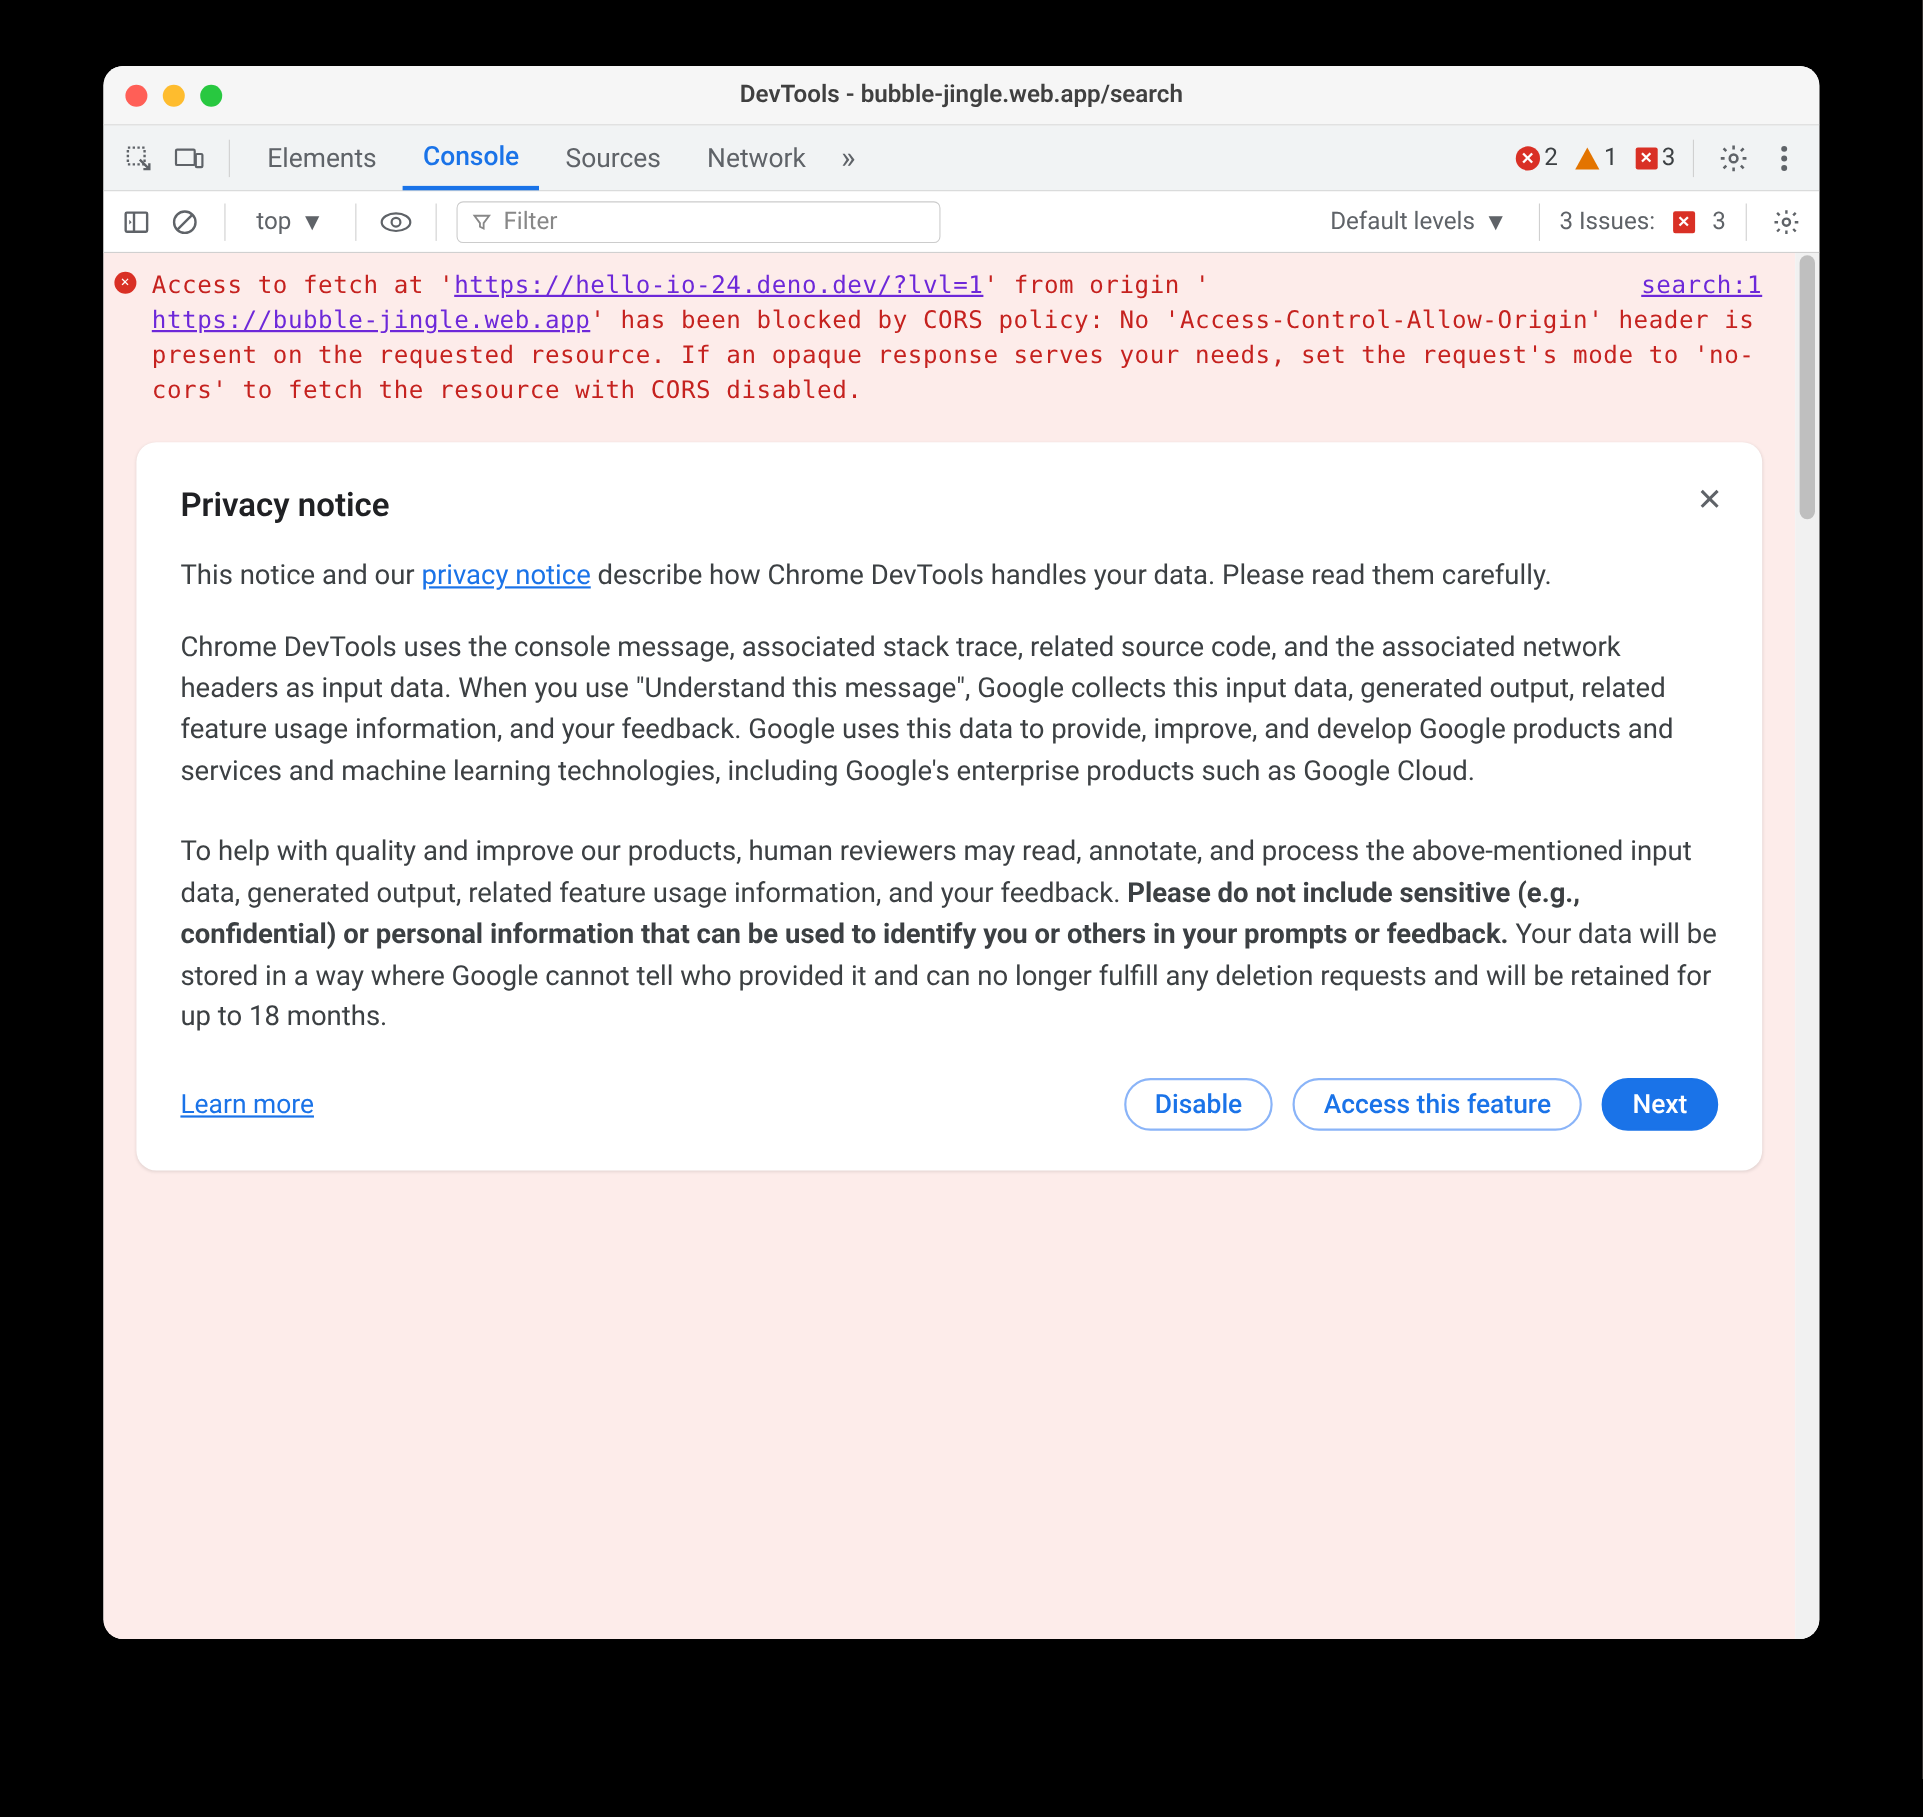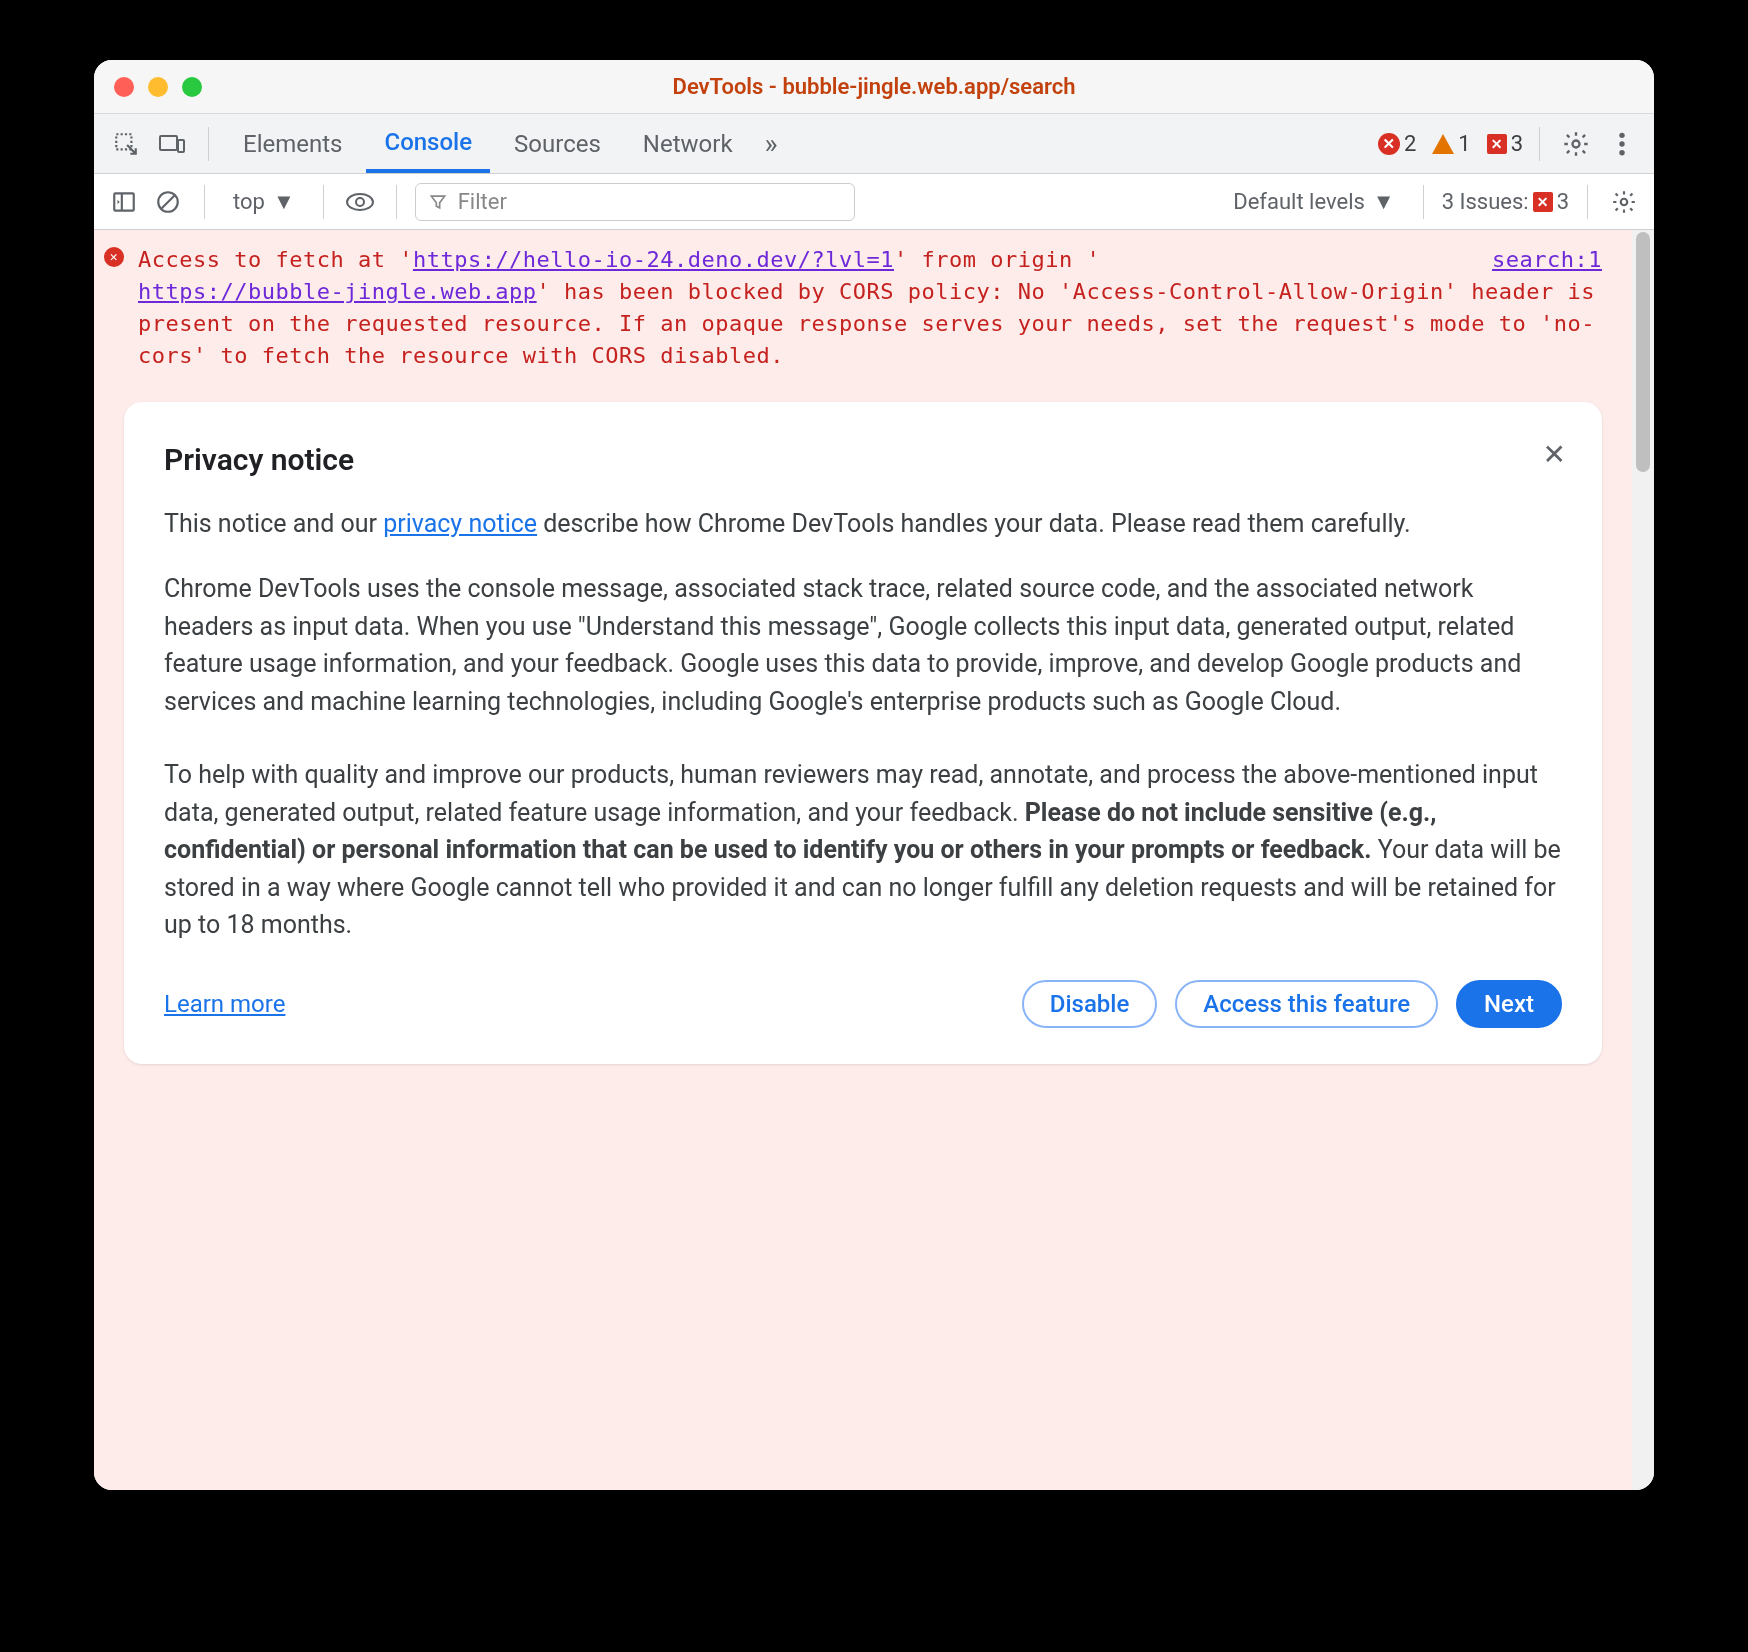--- a/index.html
+++ b/index.html
@@ -29,21 +29,21 @@
     padding: 0 20px;
     position: relative;
   }
   .traffic { display: flex; gap: 14px; }
   .traffic span { width: 20px; height: 20px; border-radius: 50%; display: block; }
   .tl-red { background: #ff5f57; }
   .tl-yellow { background: #febc2e; }
   .tl-green { background: #28c840; }
   .titlebar-title {
     position: absolute; left: 0; right: 0; text-align: center;
-    font-size: 22px; font-weight: 600; color: #c2410c;
+    font-size: 22px; font-weight: 600; color: #404040;
     pointer-events: none;
   }
   .tabbar {
     height: 60px;
     background: #f1f3f4;
     border-bottom: 1px solid #d0d0d0;
     display: flex;
     align-items: center;
     padding: 0 12px;
     gap: 6px;
@@ -238,21 +238,21 @@
           <path d="M4 5h16L14 13v6l-4-2v-4L4 5z"></path>
         </svg>
       <span>Filter</span>
     </div>
     <div class="spacer"></div>
     <div class="ctx-select">
       <span>Default levels</span>
       <span>▼</span>
     </div>
     <div class="divider"></div>
-    <div style="display:flex;align-items:center;gap:4px;">
+    <div style="display:flex;align-items:center;gap:16px;">
       <span>3 Issues:</span>
       <span class="sq-issue">✕</span>
       <span>3</span>
     </div>
     <div class="divider"></div>
     <div class="icon-btn">
       <svg width="26" height="26" viewBox="0 0 24 24" fill="none" stroke="#5f6368" stroke-width="2">
           <circle cx="12" cy="12" r="3"></circle>
           <path d="M12 2v3M12 19v3M4.2 4.2l2.1 2.1M17.7 17.7l2.1 2.1M2 12h3M19 12h3M4.2 19.8l2.1-2.1M17.7 6.3l2.1-2.1"></path>
         </svg>

